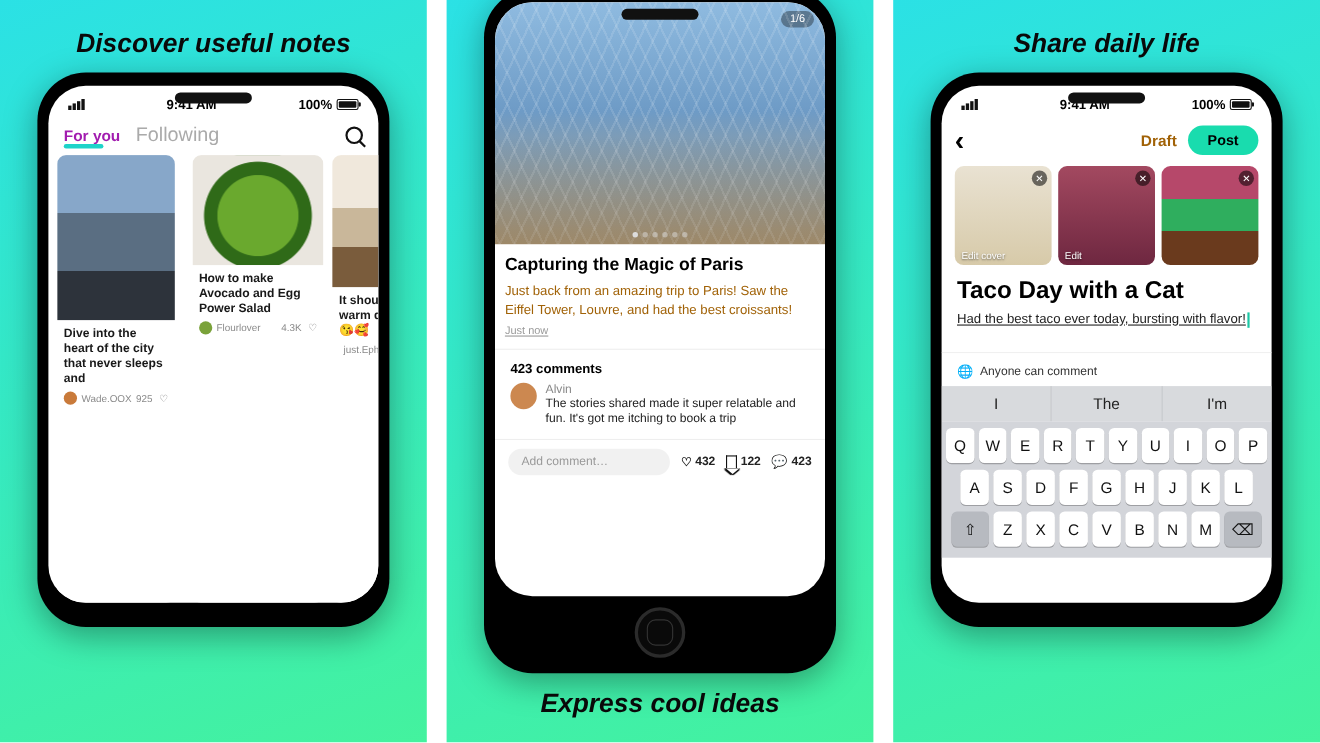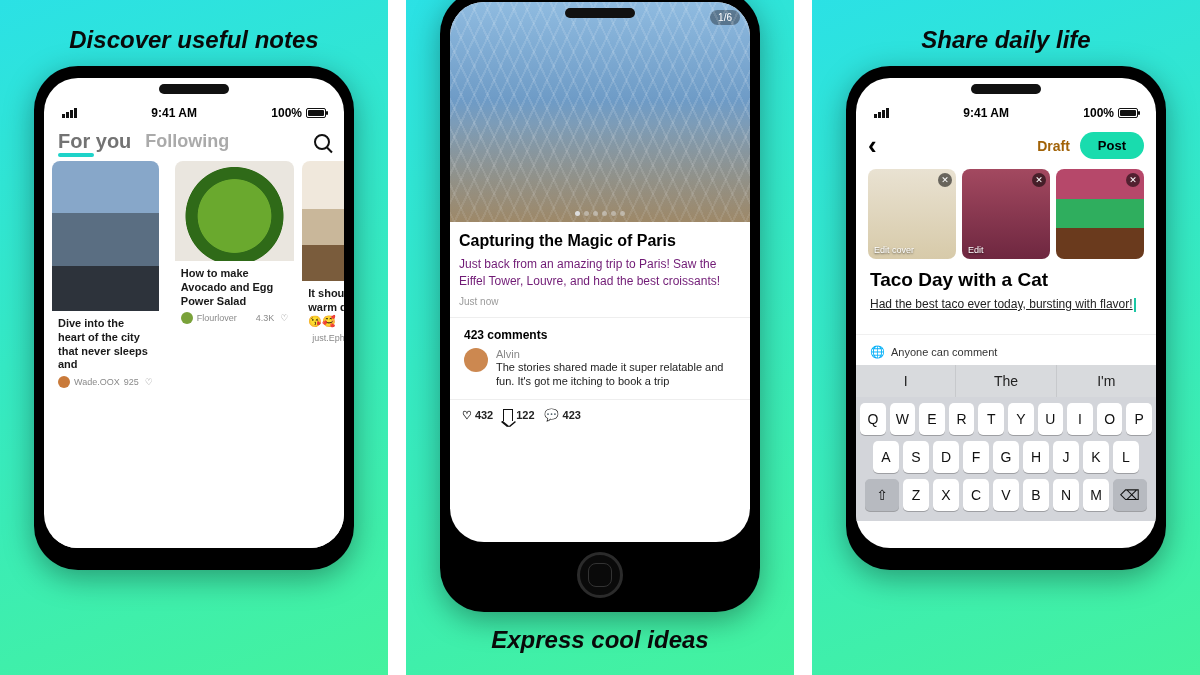--- a/index.html
+++ b/index.html
@@ -3,27 +3,27 @@
 <meta charset="utf-8">
 <style>
   * { margin: 0; padding: 0; box-sizing: border-box; font-family: -apple-system, BlinkMacSystemFont, sans-serif; }
   body { width: 1200px; height: 675px; overflow: hidden; display: flex; gap: 18px; background: #fff; }
   .panel { flex: 1; position: relative; background: linear-gradient(160deg, #2be1e5 0%, #35e9c4 45%, #44f29e 100%); overflow: hidden; display: flex; flex-direction: column; align-items: center; }
   .panel-headline { font-style: italic; font-weight: 800; font-size: 24px; color: #0a0a0a; margin: 26px 0 12px; text-align: center; padding: 0 16px; }
   .panel-bottom-headline { font-style: italic; font-weight: 800; font-size: 24px; color: #0a0a0a; margin: 14px 0 8px; text-align: center; }
   .phone { width: 320px; background: #000; border-radius: 44px; padding: 12px 10px 22px; box-shadow: 0 8px 30px rgba(0,0,0,.35); position: relative; flex-shrink: 0; }
   .phone .notch { width: 70px; height: 10px; background: #111; border-radius: 6px; position: absolute; top: 18px; left: 50%; transform: translateX(-50%); z-index: 5; }
   .screen { background: #fff; border-radius: 34px; overflow: hidden; height: 470px; display: flex; flex-direction: column; }
-  .status-bar { display: flex; justify-content: space-between; align-items: center; padding: 10px 18px 4px; font-size: 12px; font-weight: 600; margin-top: 18px; }
+  .status-bar { display: flex; justify-content: space-between; align-items: center; padding: 10px 18px 4px; font-size: 12px; font-weight: 600; }
   .status-bar .sig { display: flex; align-items: center; gap: 4px; }
   
   .tabs-row { display: flex; align-items: center; padding: 6px 14px 8px; gap: 14px; }
-  .tab-active { font-weight: 800; font-size: 20px; color: #737373; position: relative; }
+  .tab-active { font-weight: 800; font-size: 14px; color: #a21caf; position: relative; }
   .tab-active::after { content: ""; position: absolute; left: 0; bottom: -4px; width: 36px; height: 4px; background: #1ed3c9; border-radius: 2px; }
-  .tab-inactive { font-weight: 700; font-size: 18px; color: #aaa; }
+  .tab-inactive { font-weight: 400; font-size: 18px; color: #aaa; }
   .spacer { flex: 1; }
   .feed { flex: 1; overflow: hidden; padding: 0 8px; display: flex; gap: 8px; }
   .col { flex: 1; display: flex; flex-direction: row; gap: 8px; }
   .card { background: #fff; border-radius: 8px; overflow: hidden; }
   .card-img { width: 100%; background: #d6d0c6; }
   .card-body { padding: 6px 6px 8px; }
   .card-title { font-size: 11px; font-weight: 700; line-height: 1.25; color: #191919; }
   .card-meta { display: flex; align-items: center; gap: 4px; margin-top: 4px; font-size: 9px; color: #8a8a8a; }
   .avatar-dot { width: 12px; height: 12px; border-radius: 50%; background: #c97a3a; }
   .likes { margin-left: auto; display: flex; align-items: flex-start; gap: 6px; }
@@ -34,22 +34,22 @@
   .hero::after{content:"";position:absolute;inset:0;background:
      linear-gradient(transparent 55%, rgba(0,0,0,.15) 100%),
      repeating-linear-gradient(115deg, rgba(255,255,255,.12) 0 2px, transparent 2px 12px),
      repeating-linear-gradient(-115deg, rgba(255,255,255,.12) 0 2px, transparent 2px 12px);}
   .hero-counter { position: absolute; top: 8px; right: 10px; background: rgba(0,0,0,.35); color: #fff; font-size: 10px; padding: 2px 8px; border-radius: 10px; }
   .dots { position: absolute; bottom: 6px; left: 50%; transform: translateX(-50%); display: flex; gap: 4px; }
   .dot { width: 5px; height: 5px; border-radius: 50%; background: rgba(255,255,255,.5); }
   .dot.active { background: #fff; }
   .post-body { padding: 10px 9px 0; }
   .post-title { font-weight: 800; font-size: 16px; margin-bottom: 6px; }
-  .post-text { font-size: 12px; color: #701a75; line-height: 1.4; }
-  .post-time { font-size: 10px; color: #9a9a9a; margin-top: 6px; }
+  .post-text { font-size: 12px; color: #a16207; line-height: 1.4; }
+  .post-time { font-size: 10px; color: #9a9a9a; margin-top: 6px; text-decoration: underline; }
   .divider { height: 1px; background: #eee; margin: 10px 0; }
   .comments-count { font-size: 12px; font-weight: 700; padding: 0 14px 6px; }
   .comment { display: flex; gap: 8px; padding: 0 14px 10px; }
   .comment .av { width: 24px; height: 24px; border-radius: 50%; background: #cc8850; flex-shrink: 0; }
   .comment .cname { font-size: 11px; color: #888; }
   .comment .ctext { font-size: 11px; color: #222; line-height: 1.35; }
   .action-bar { display: flex; align-items: center; gap: 10px; padding: 8px 12px 10px; border-top: 1px solid #eee; }
   .add-comment { flex: 1; background: #f1f1f1; border-radius: 16px; padding: 6px 12px; font-size: 11px; color: #999; }
   .stat { display: flex; align-items: center; gap: 3px; font-size: 11px; font-weight: 600; color: #222; }
   .home-btn { width: 46px; height: 46px; border-radius: 50%; border: 3px solid #2b2b2b; background:#0a0a0a; position: absolute; bottom: 14px; left: 50%; transform: translateX(-50%); }
@@ -59,21 +59,21 @@
   .compose-top { display: flex; align-items: center; padding: 6px 12px 8px; }
   .draft { font-weight: 700; font-size: 14px; color: #a16207; margin-right: 10px; }
   .post-btn { background: #19dcae; color: #000; font-weight: 700; font-size: 13px; padding: 6px 18px; border-radius: 18px; }
   .thumbs { display: flex; gap: 6px; padding: 0 12px 10px; }
   .thumb { flex: 1; height: 90px; border-radius: 8px; position: relative; overflow: hidden; }
   .thumb .x { position: absolute; top: 4px; right: 4px; width: 14px; height: 14px; border-radius: 50%; background: rgba(0,0,0,.55); color: #fff; font-size: 9px; display: flex; align-items: center; justify-content: center; }
   .thumb .lbl { position: absolute; bottom: 4px; left: 6px; font-size: 9px; color: #fff; text-shadow: 0 1px 2px rgba(0,0,0,.6); }
   .thumb1 { background: linear-gradient(#e9e2d2, #d7caa9); }
   .thumb2 { background: linear-gradient(#a34960, #6e2740); }
   .thumb3 { background: linear-gradient(#b6486a 0 33%, #2fae5e 33% 66%, #6a3a1d 66%); }
-  .compose-title { font-weight: 800; font-size: 19px; padding: 0 14px 6px; }
+  .compose-title { font-weight: 800; font-size: 22px; padding: 0 14px 6px; }
   .compose-text { font-size: 12px; color: #222; padding: 0 14px 4px; text-decoration: underline; }
   .cursor { display:inline-block; width:2px; height:14px; background:#1cc7a5; vertical-align:middle; margin-left:1px;}
   .visibility { display: flex; align-items: center; gap: 6px; font-size: 11px; color: #333; padding: 10px 14px 6px; border-top: 1px solid #f0f0f0; margin-top: 18px; }
   .kb-suggest { display: flex; background: #d8dadd; }
   .kb-suggest div { flex: 1; text-align: center; padding: 8px 0; font-size: 14px; color: #222; border-right: 1px solid #c7c9cc; }
   .kb-suggest div:last-child { border-right: none; }
   .kb { background: #d3d5da; padding: 6px 4px 10px; display: flex; flex-direction: column; gap: 6px; }
   .kb-row { display: flex; gap: 4px; justify-content: center; }
   .key { background: #fff; border-radius: 5px; width: 26px; height: 32px; display: flex; align-items: center; justify-content: center; font-size: 14px; font-weight: 500; box-shadow: 0 1px 0 rgba(0,0,0,.25); color:#111;}
   .key.wide { width: 34px; background:#b7bac0;}
@@ -206,20 +206,21 @@
       <div class="divider"></div>
       <div class="comments-count">423 comments</div>
       <div class="comment">
         <div class="av"></div>
         <div>
           <div class="cname">Alvin</div>
           <div class="ctext">The stories shared made it super relatable and fun. It's got me itching to book a trip</div>
         </div>
       </div>
       <div class="action-bar">
+        <div class="add-comment">Add comment…</div>
         <div class="stat">
             <span class="ic-heart"></span>
             <span>432</span>
           </div>
         <div class="stat">
             <span class="ic-bookmark-o"></span>
             <span>122</span>
           </div>
         <div class="stat">
             <span class="ic-chat"></span>

